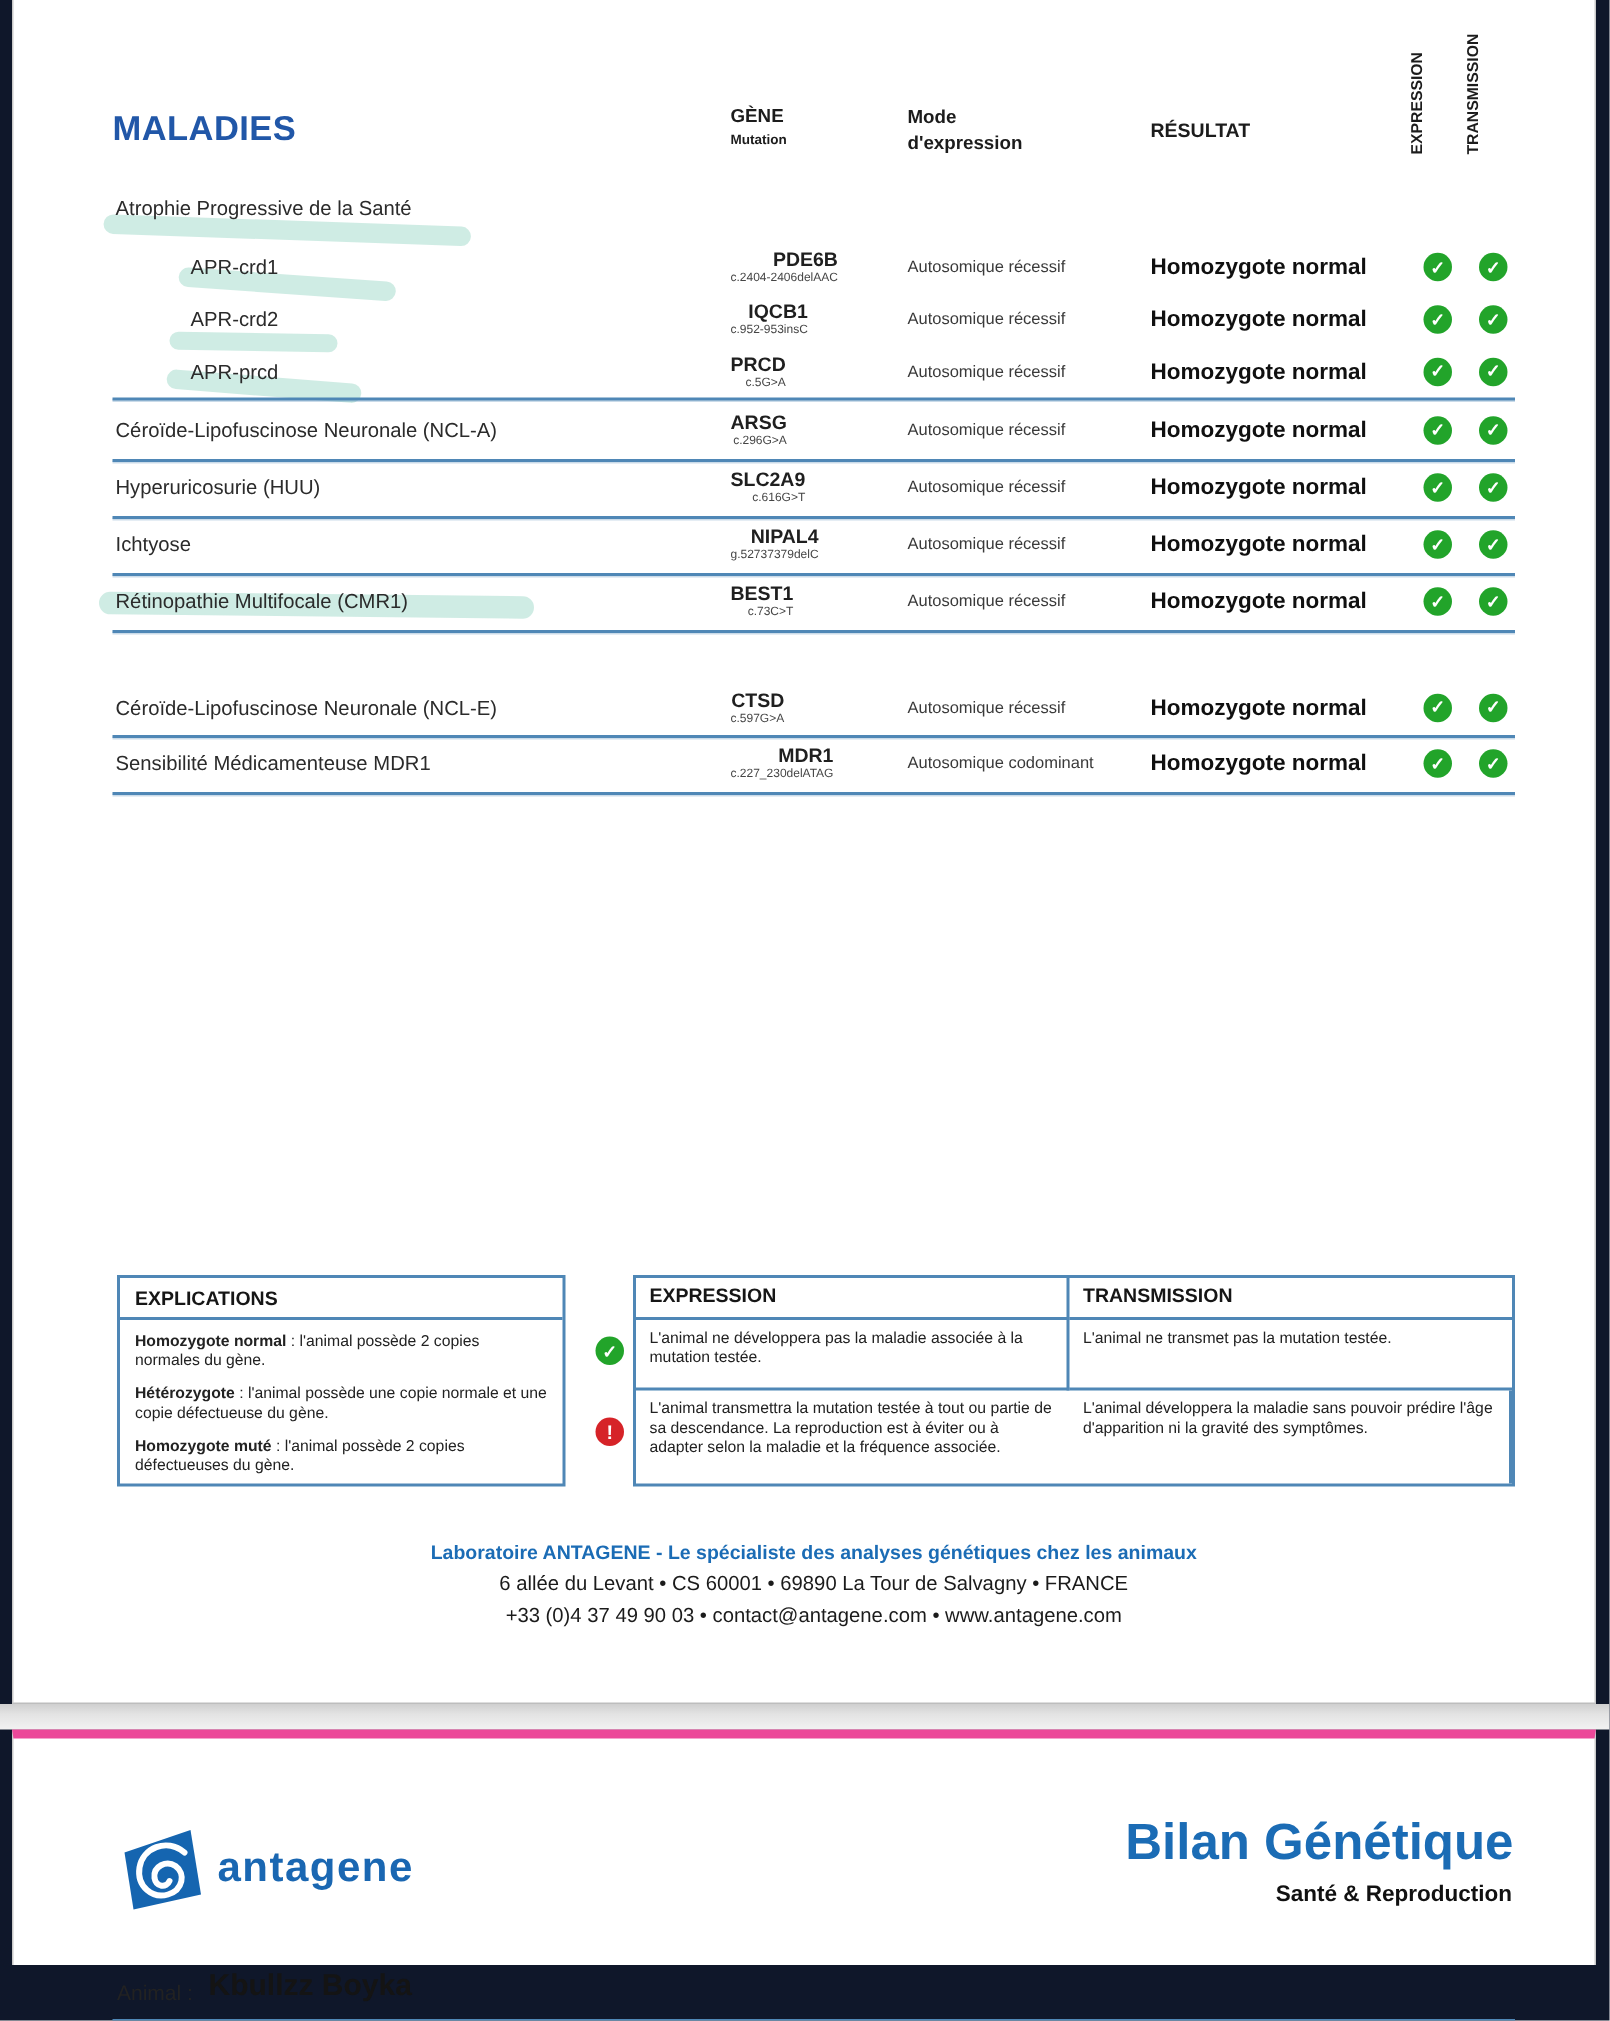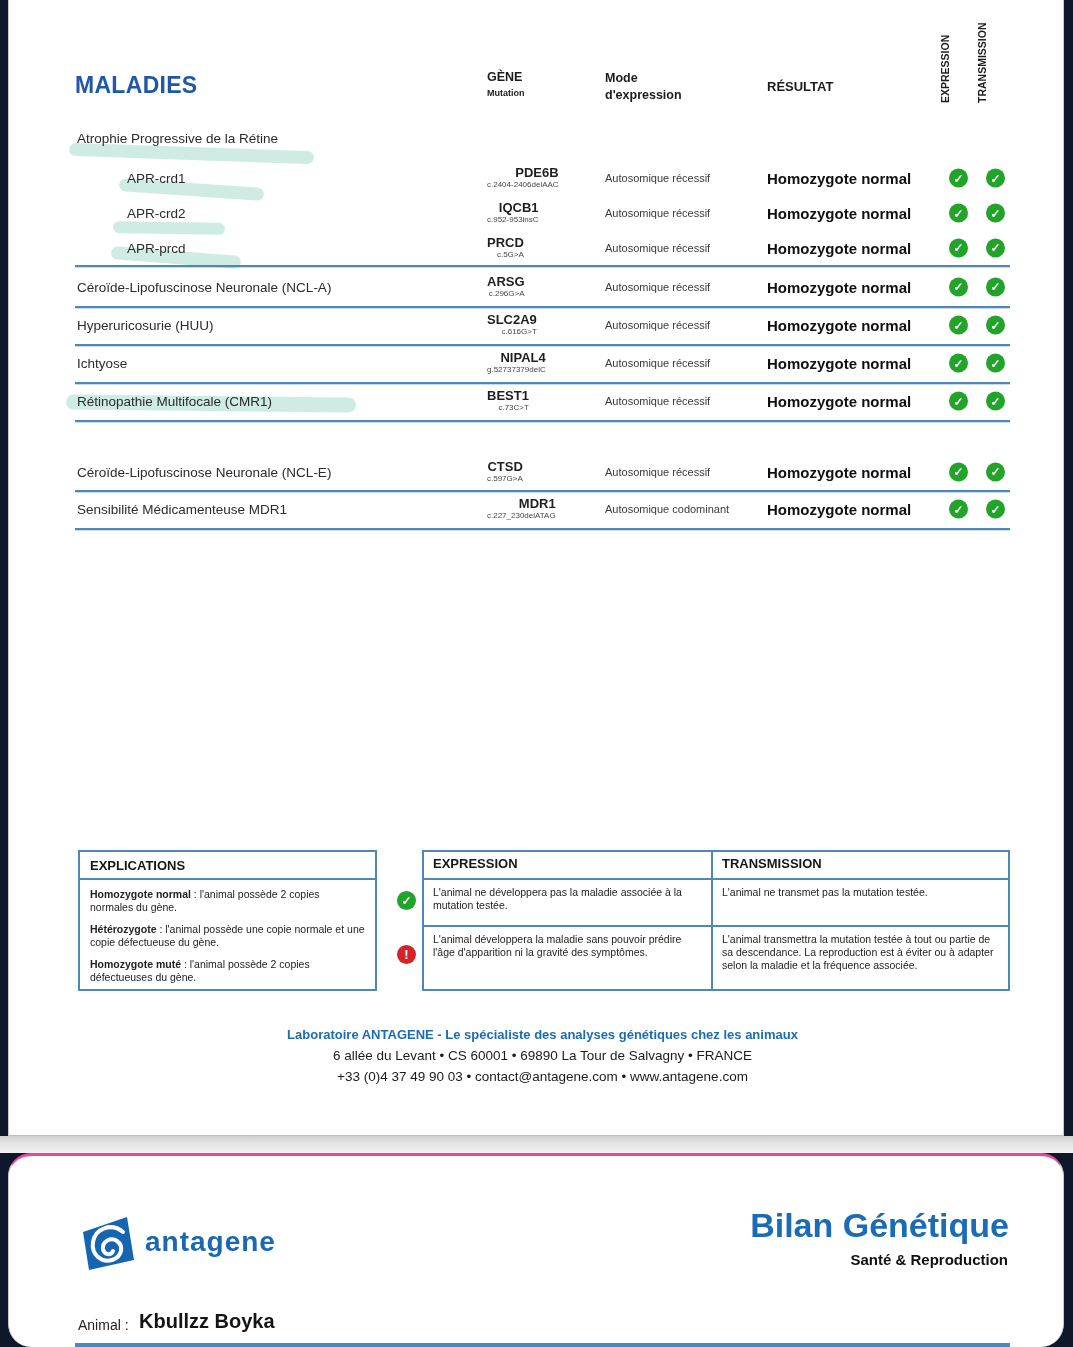--- a/index.html
+++ b/index.html
@@ -4,21 +4,21 @@
 <style>
   * { margin:0; padding:0; box-sizing:border-box; }
   html,body { width:1073px; }
   body { background:#f6f6f6; font-family:"Liberation Sans", sans-serif; }
   .viewport { position:relative; width:1073px; height:1347px; overflow:hidden; background:#0f172a; }
 
   .page { position:absolute; left:8px; width:1056px; background:#fff; border-left:1px solid #c9c9c9; border-right:1px solid #c9c9c9; }
   .page1 { top:0; height:1136px; border-bottom:1px solid #bdbdbd; }
   .page-gap { position:absolute; left:0; top:1136px; width:1073px; height:17px;
               background:linear-gradient(180deg,#cfcfcf 0%,#e3e3e3 40%,#f2f2f2 100%); }
-  .page2 { top:1153px; height:194px; border-top:3px solid #ec4899;border-radius:23px; }
+  .page2 { top:1153px; height:157px; border-top:6px solid #ec4899; }
 
   .report { position:absolute; left:66px; top:0; width:935px; height:1136px; }
 
   
   .hl { position:absolute; background:rgba(160,218,202,0.50); border-radius:9px; z-index:0; }
   .hl1 { left:-6px;  top:147px; width:245px; height:13px; transform:rotate(2deg); }
   .hl2 { left:44px;  top:183px; width:145px; height:13px; transform:rotate(4deg); }
   .hl3 { left:38px;  top:222px; width:112px; height:12px; transform:rotate(1deg); }
   .hl4 { left:36px;  top:251px; width:130px; height:13px; transform:rotate(4.5deg); }
   .hl5 { left:-9px;  top:396px; width:290px; height:15px; transform:rotate(0.6deg); }
@@ -101,21 +101,21 @@
       <div class="h-gene">GÈNE</div>
       <div class="h-gsub">Mutation</div>
       <div class="h-mode">
         <span>Mode</span><br>
         <span>d'expression</span>
       </div>
       <div class="h-res">RÉSULTAT</div>
       <div class="vlab v1">EXPRESSION</div>
       <div class="vlab v2">TRANSMISSION</div>
 
-      <div class="grouplabel">Atrophie Progressive de la Rétine</div>
+      <div class="grouplabel">Atrophie Progressive de la Santé</div>
 
       <div class="trow" style="top:160px;height:36px">
         <span class="c mal ind">APR-crd1</span>
         <span class="c gene">
             <span class="gname">PDE6B</span>
             <span class="gmut">c.2404-2406delAAC</span>
           </span>
         <span class="c mode">Autosomique récessif</span>
         <span class="c res">Homozygote normal</span>
         <span class="c chk chk1">✓</span>
@@ -228,22 +228,22 @@
       </div>
 
       <div class="ic ic-ok">✓</div>
       <div class="ic ic-alert">!</div>
 
       <div class="etable">
         <div class="ecell ehead">EXPRESSION</div>
         <div class="ecell ehead last-col">TRANSMISSION</div>
         <div class="ecell">L'animal ne développera pas la maladie associée à la mutation testée.</div>
         <div class="ecell last-col">L'animal ne transmet pas la mutation testée.</div>
+        <div class="ecell last-col last-row">L'animal transmettra la mutation testée à tout ou partie de sa descendance. La reproduction est à éviter ou à adapter selon la maladie et la fréquence associée.</div>
         <div class="ecell last-row">L'animal développera la maladie sans pouvoir prédire l'âge d'apparition ni la gravité des symptômes.</div>
-        <div class="ecell last-col last-row">L'animal transmettra la mutation testée à tout ou partie de sa descendance. La reproduction est à éviter ou à adapter selon la maladie et la fréquence associée.</div>
       </div>
 
       <div class="fline f1">Laboratoire ANTAGENE - Le spécialiste des analyses génétiques chez les animaux</div>
       <div class="fline f2">6 allée du Levant • CS 60001 • 69890 La Tour de Salvagny • FRANCE</div>
       <div class="fline f3">+33 (0)4 37 49 90 03 • contact@antagene.com • www.antagene.com</div>
     </div>
   </div>
 
   <div class="page-gap"></div>
 

